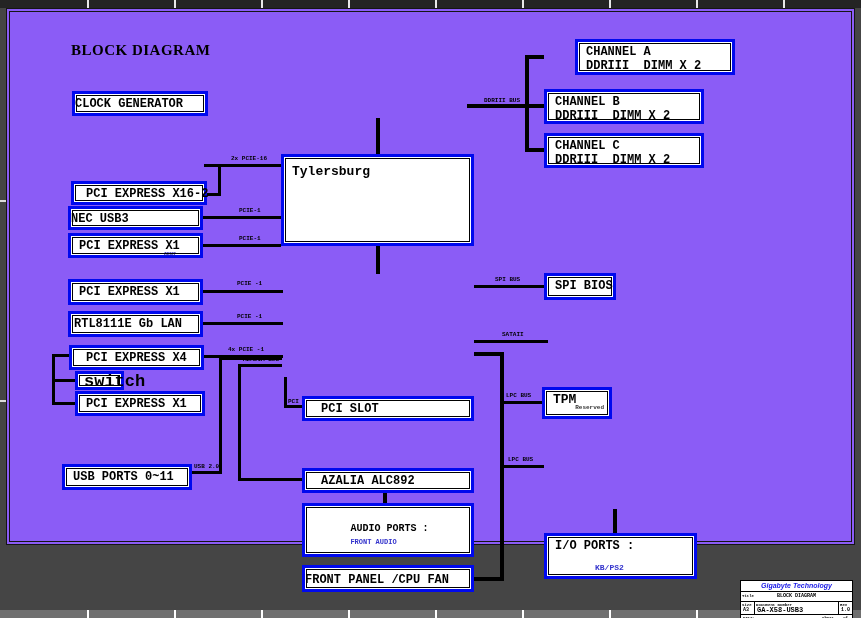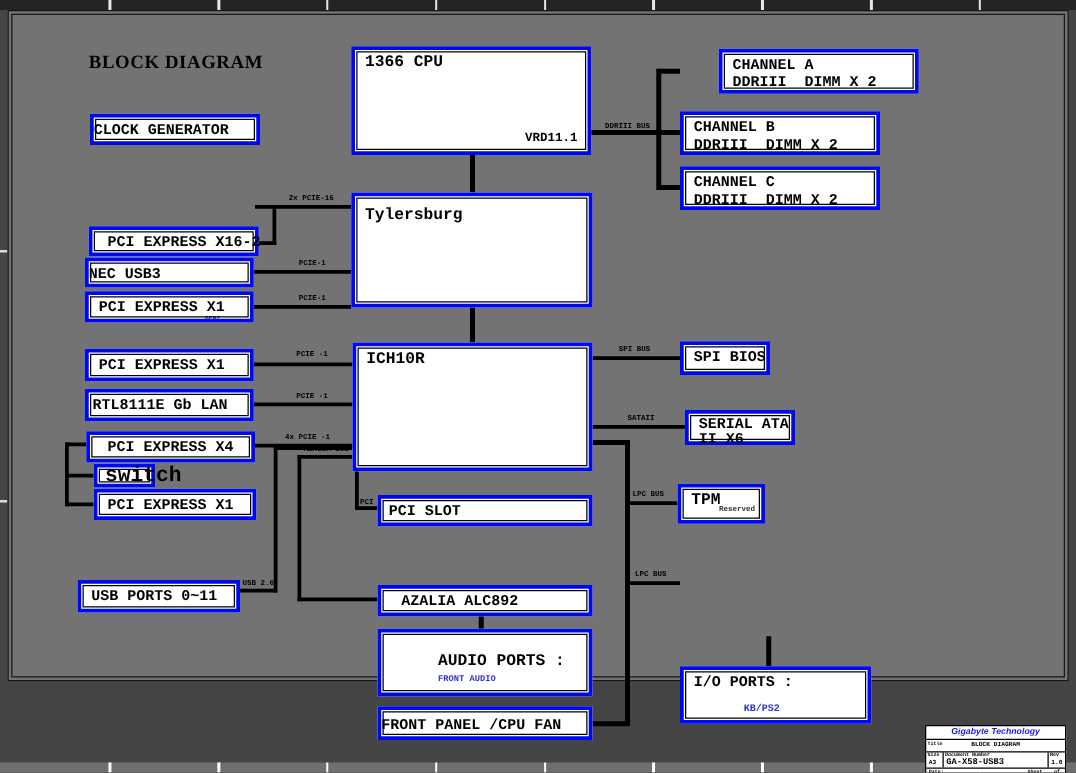--- a/index.html
+++ b/index.html
@@ -7,21 +7,21 @@
        font-family:"Liberation Mono","DejaVu Sans Mono",monospace;}
   .stage{position:relative;width:861px;height:618px;}
   .bar{position:absolute;left:0;width:861px;}
   .bar.top{top:0;height:8px;background:#242424;
     background-image:repeating-linear-gradient(90deg,rgba(0,0,0,0) 0 85px,#e8e8e8 85px 87px);
     background-position:2px 0;}
   .bar.bottom{top:610px;height:8px;background:#6f6f6f;
     background-image:repeating-linear-gradient(90deg,rgba(0,0,0,0) 0 85px,#ffffff 85px 87px);
     background-position:2px 0;}
   .ztick{position:absolute;left:0;width:6px;height:2px;background:#ddd;}
-  .sheet{position:absolute;left:6px;top:8px;width:849px;height:537px;background:#737373;
+  .sheet{position:absolute;left:6px;top:8px;width:849px;height:537px;background:#8b5cf6;
          border:1px solid #151515;box-sizing:border-box;}
   .frame{position:absolute;inset:2px;border:1px solid #151515;pointer-events:none;}
   .doc-title{position:absolute;left:64px;top:33px;font-family:"Liberation Serif","DejaVu Serif",serif;
          font-weight:bold;font-size:15px;letter-spacing:.5px;color:#000;}
   
   .box{position:absolute;background:#fff;border:3px solid #0009ee;box-sizing:border-box;color:#000;}
   .box::after{content:"";position:absolute;inset:1px;border:1px solid #000;pointer-events:none;}
   .box .t{position:relative;display:block;padding:3px 0 0 8px;font-weight:bold;font-size:12px;
           line-height:14px;white-space:pre;}
   .box .t.center{padding-left:0;}
@@ -135,24 +135,20 @@
     <span class="bl" style="left:499px;top:384px">LPC BUS</span>
     <span class="bl" style="left:501px;top:448px">LPC BUS</span>
     <span class="bl" style="left:236px;top:348px">AZALIA BUS</span>
     <span class="bl" style="left:187px;top:455px">USB 2.0</span>
     <span class="bl" style="left:281px;top:390px">PCI</span>
 
     <div class="box" style="left:65px;top:82px;width:136px;height:25px">
       <span class="t center">CLOCK GENERATOR</span>
     </div>
 
-    <div class="box" style="left:274px;top:28px;width:192px;height:87px">
-      <span class="t big">1366 CPU</span>
-      <span class="note-br" style="right:8px;bottom:4px;font-size:10px">VRD11.1</span>
-    </div>
 
     <div class="box" style="left:568px;top:30px;width:160px;height:36px">
       <span class="t">CHANNEL A</span>
       <span class="t" style="padding-top:0">DDRIII  DIMM X 2</span>
     </div>
     <div class="box" style="left:537px;top:80px;width:160px;height:35px">
       <span class="t">CHANNEL B</span>
       <span class="t" style="padding-top:0">DDRIII  DIMM X 2</span>
     </div>
     <div class="box" style="left:537px;top:124px;width:160px;height:35px">
@@ -184,47 +180,40 @@
     <div class="box" style="left:62px;top:336px;width:135px;height:25px">
       <span class="t" style="padding-left:14px">PCI EXPRESS X4</span>
     </div>
     <div class="box" style="left:68px;top:362px;width:49px;height:19px">
       <span class="t small">switch</span>
     </div>
     <div class="box" style="left:68px;top:382px;width:130px;height:25px">
       <span class="t">PCI EXPRESS X1</span>
     </div>
 
-    <div class="box" style="left:275px;top:265px;width:192px;height:103px">
-      <span class="t big">ICH10R</span>
-    </div>
 
     <div class="box" style="left:537px;top:264px;width:72px;height:27px">
       <span class="t">SPI BIOS</span>
-    </div>
-    <div class="box" style="left:541px;top:319px;width:88px;height:28px">
-      <span class="t" style="padding-top:1px">SERIAL ATA</span>
-      <span class="t" style="padding-top:0;line-height:11px">II X6</span>
     </div>
     <div class="box" style="left:535px;top:378px;width:70px;height:32px">
       <span class="t big">TPM</span>
       <span class="note-br" style="right:5px;bottom:5px;font-size:6px;color:#333">Reserved</span>
     </div>
 
     <div class="box" style="left:295px;top:387px;width:172px;height:25px">
-      <span class="t" style="padding-left:6px">PCI SLOT</span>
+      <span class="t" style="padding-left:16px">PCI SLOT</span>
     </div>
 
     <div class="box" style="left:295px;top:459px;width:172px;height:25px">
       <span class="t" style="padding-left:16px">AZALIA ALC892</span>
     </div>
 
     <div class="box" style="left:295px;top:494px;width:172px;height:54px">
       <div class="audio-row" style="line-height:13px;padding-top:3px">
-        <span style="color:#000;font-size:13px">AUDIO PORTS :</span>
+        <span style="color:#000;font-size:10px">AUDIO PORTS :</span>
         <span class="blue" style="font-size:7px">FRONT AUDIO</span>
       </div>
       <div class="audio-row">LIN_ OUT   LINE_IN    MIC  CD_IN</div>
       <div class="audio-row">SURR    SURR BACK   CEN/LFE</div>
     </div>
 
     <div class="box" style="left:295px;top:556px;width:172px;height:27px">
       <span class="t center" style="padding-top:5px">FRONT PANEL /CPU FAN</span>
     </div>
 

